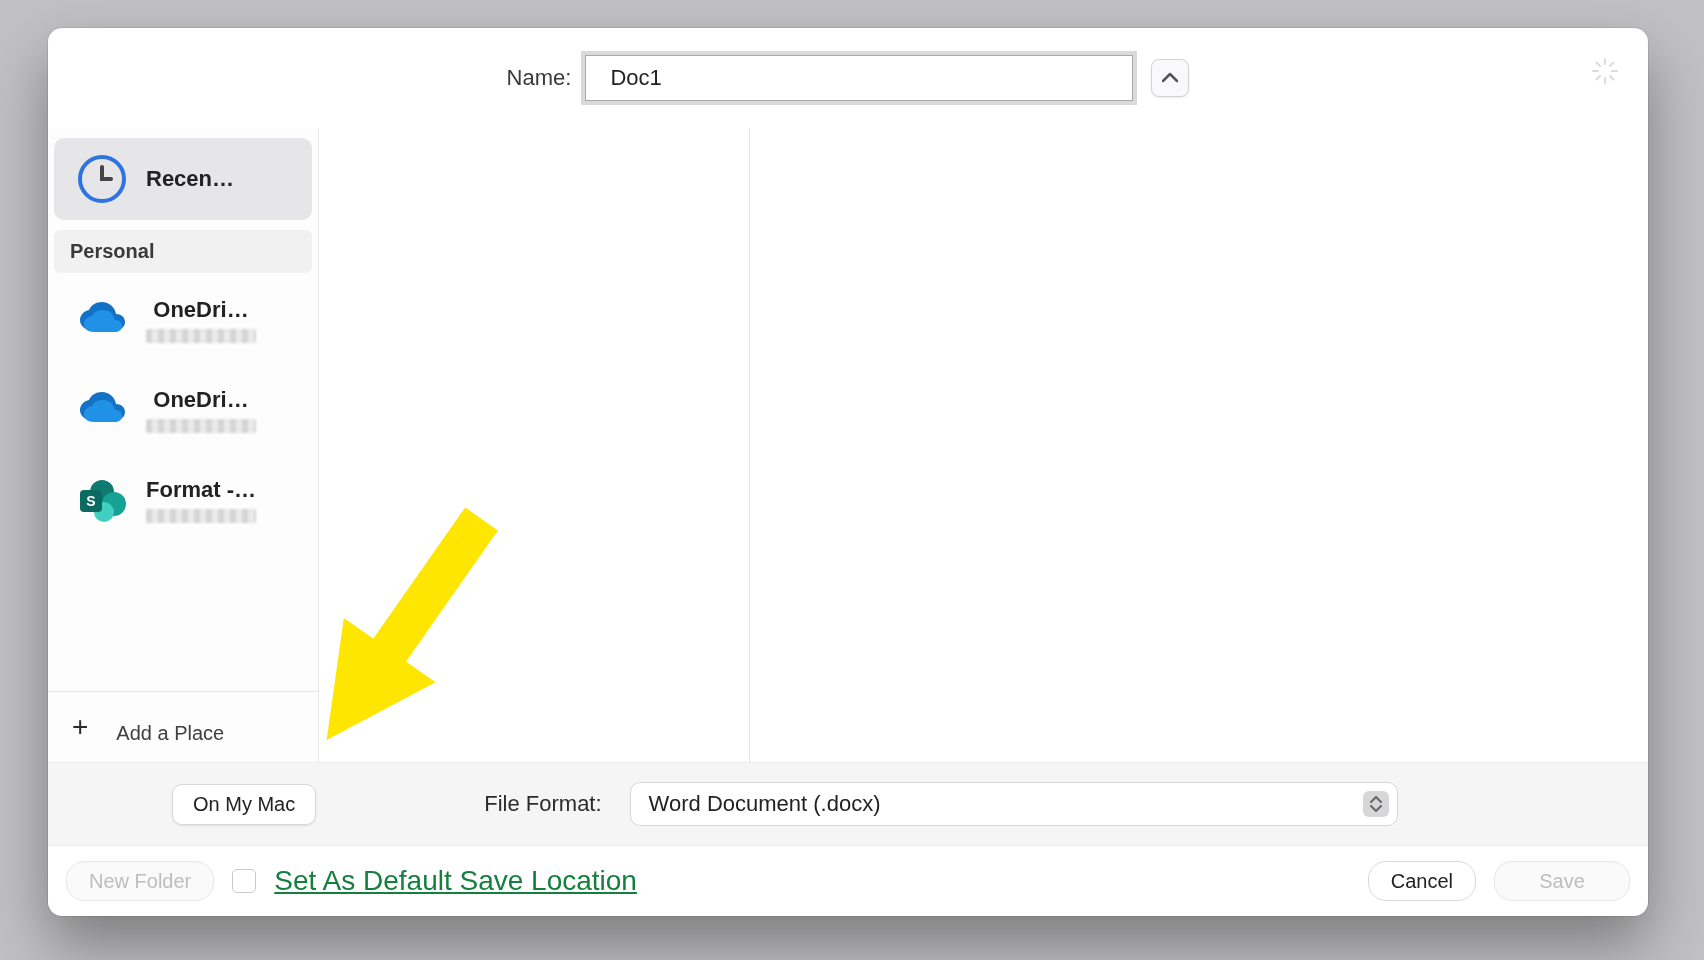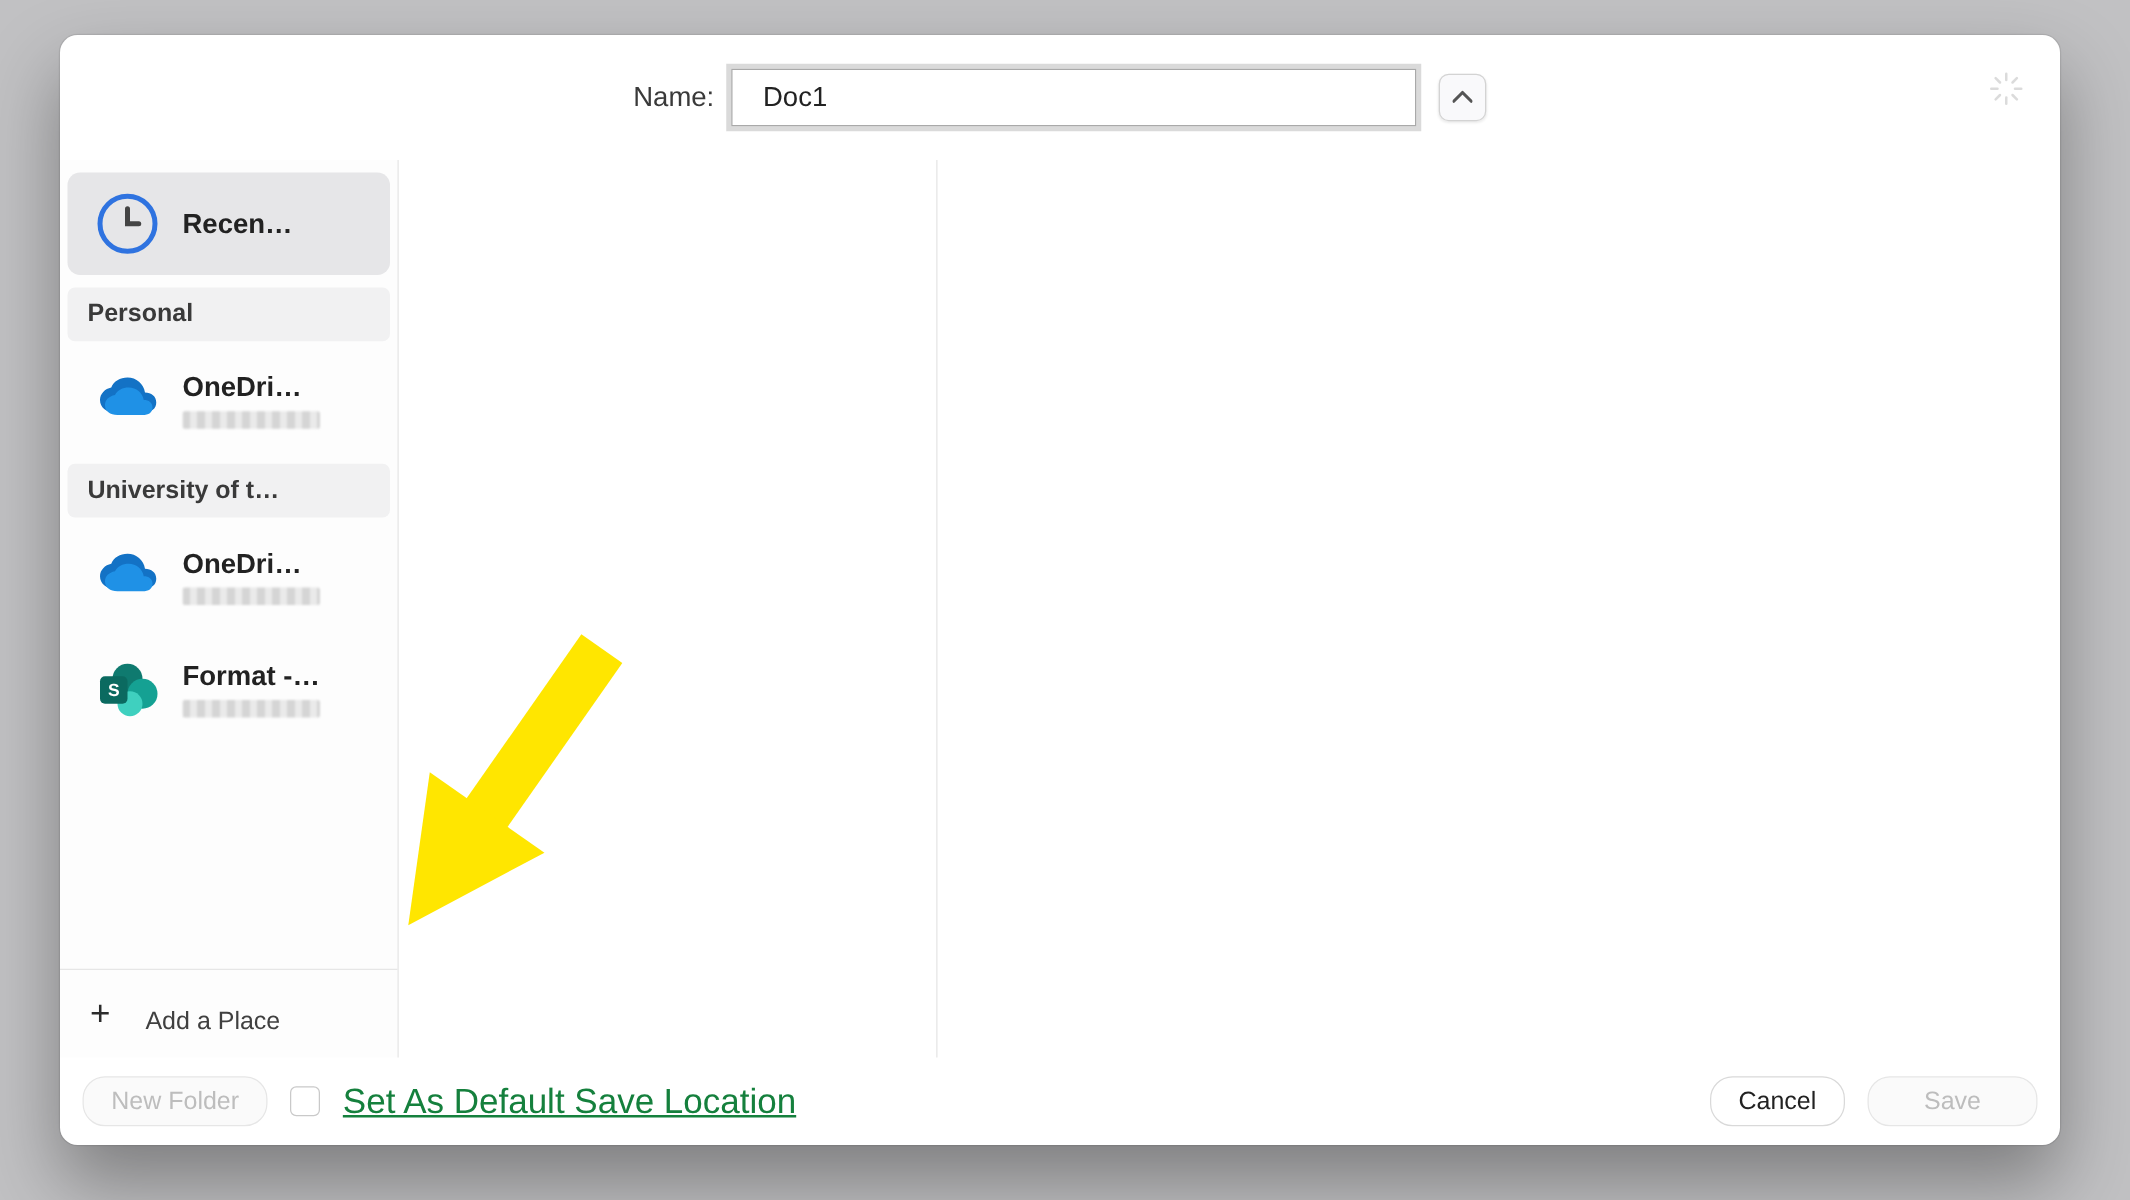--- a/index.html
+++ b/index.html
@@ -118,20 +118,21 @@
     height: 48px;
     display: flex;
     align-items: center;
     justify-content: center;
     flex-shrink: 0;
   }
   .side-item .texts {
     display: flex;
     flex-direction: column;
     min-width: 0;
+    align-items: center;
   }
   .side-item .title {
     font-size: 22px;
     font-weight: 600;
     color: #222;
     white-space: nowrap;
     overflow: hidden;
     text-overflow: ellipsis;
   }
   .side-item .subtitle-blur {
@@ -332,21 +333,20 @@
               <path d="M18 30c-7 0-12-4-12-10 0-5 4-9 9-10 2-5 7-8 13-8 7 0 13 5 14 12 5 0 9 3 9 8 0 5-4 8-10 8H18z" fill="#1372c5"></path>
               <path d="M20 32c-6 0-10-3-10-8 0-4 3-7 8-8 2-4 6-6 11-6 6 0 11 4 12 10 4 0 7 2 7 6 0 4-3 6-8 6H20z" fill="#1f91e6"></path>
             </svg>
           </span>
           <span class="texts">
             <span class="title">OneDri…</span>
             <span class="subtitle-blur"></span>
           </span>
         </div>
 
-        <div class="group-header">University of t…</div>
 
         <div class="side-item">
           <span class="icon-slot">
             <svg width="56" height="40" viewBox="0 0 56 40">
               <path d="M18 30c-7 0-12-4-12-10 0-5 4-9 9-10 2-5 7-8 13-8 7 0 13 5 14 12 5 0 9 3 9 8 0 5-4 8-10 8H18z" fill="#1372c5"></path>
               <path d="M20 32c-6 0-10-3-10-8 0-4 3-7 8-8 2-4 6-6 11-6 6 0 11 4 12 10 4 0 7 2 7 6 0 4-3 6-8 6H20z" fill="#1f91e6"></path>
             </svg>
           </span>
           <span class="texts">
             <span class="title">OneDri…</span>
@@ -374,20 +374,33 @@
           <span class="plus-glyph">+</span>
           <span class="add-place">Add a Place</span>
         </div>
       </div>
 
       <div class="content">
         <div class="pane-divider"></div>
       </div>
     </div>
 
+    <div class="format-bar">
+      <button class="btn-on-my-mac">On My Mac</button>
+      <span class="file-format-label">File Format:</span>
+      <div class="format-select">
+        <span>Word Document (.docx)</span>
+        <span class="stepper-box">
+          <svg width="14" height="18" viewBox="0 0 14 18">
+            <path d="M2 7 L7 2 L12 7" fill="none" stroke="#666" stroke-width="2" stroke-linecap="round" stroke-linejoin="round"></path>
+            <path d="M2 11 L7 16 L12 11" fill="none" stroke="#666" stroke-width="2" stroke-linecap="round" stroke-linejoin="round"></path>
+          </svg>
+        </span>
+      </div>
+    </div>
 
     <div class="action-bar">
       <button class="btn disabled">New Folder</button>
       <span class="checkbox"></span>
       <span class="default-label">Set As Default Save Location</span>
       <span class="action-spacer"></span>
       <button class="btn">Cancel</button>
       <button class="btn disabled" style="width:136px">Save</button>
     </div>
 

